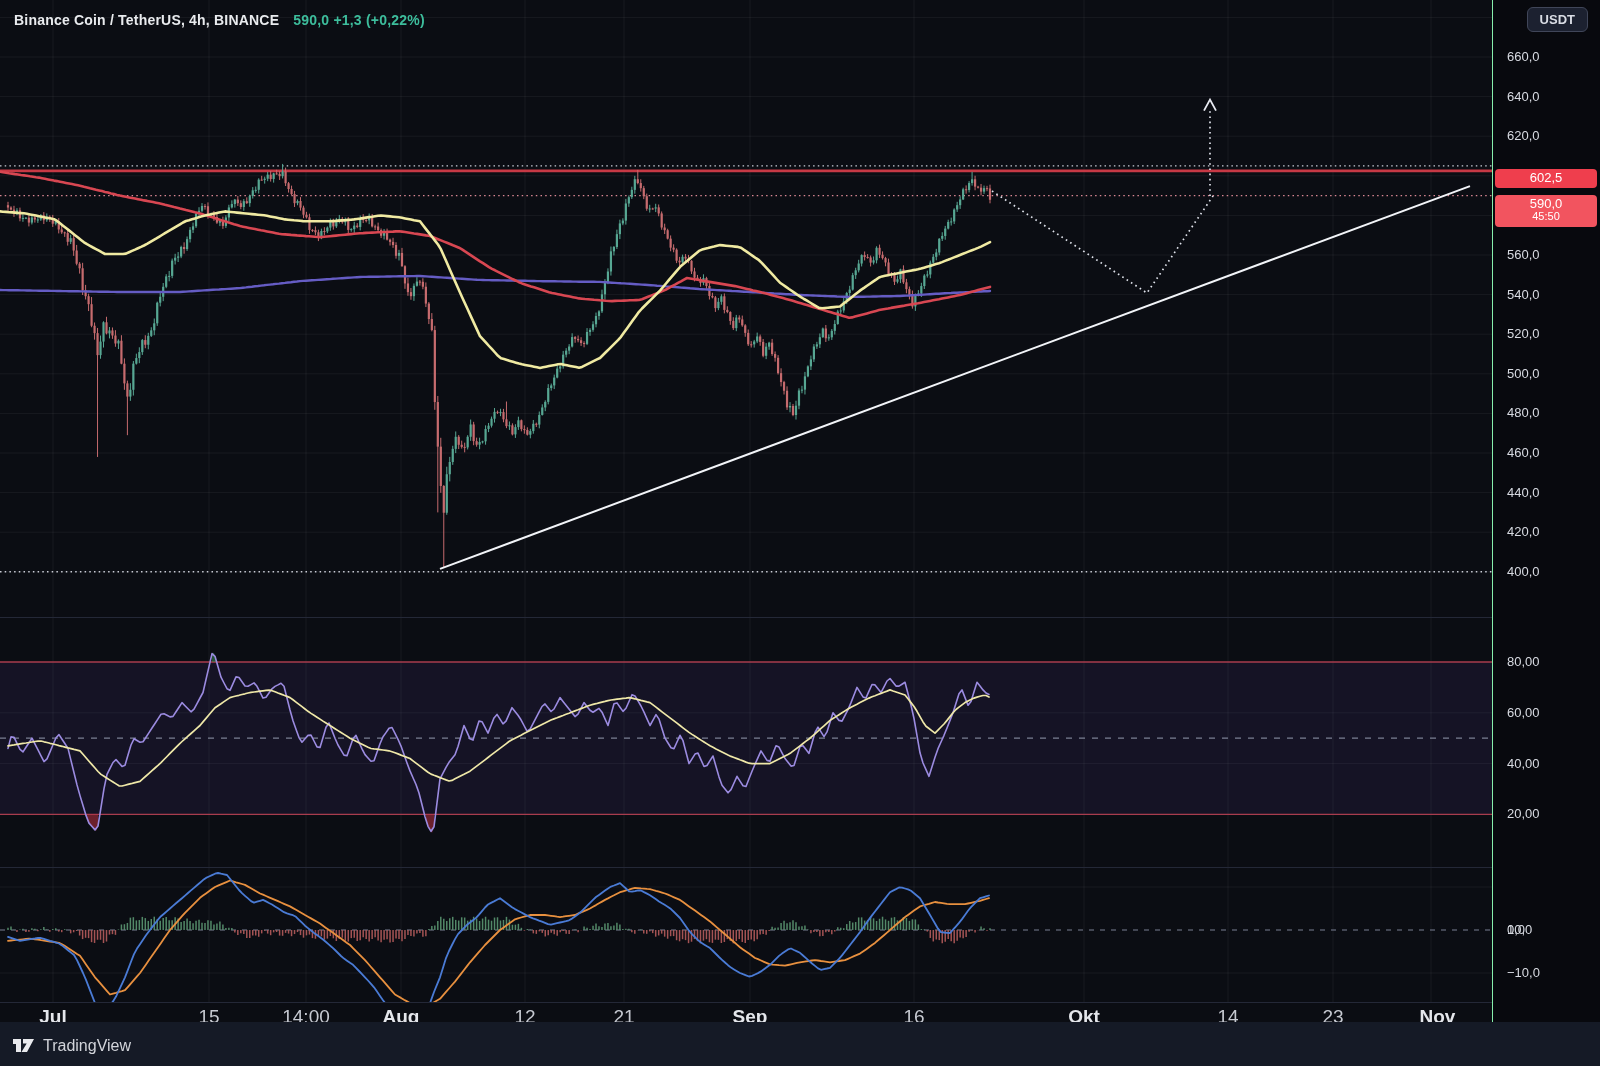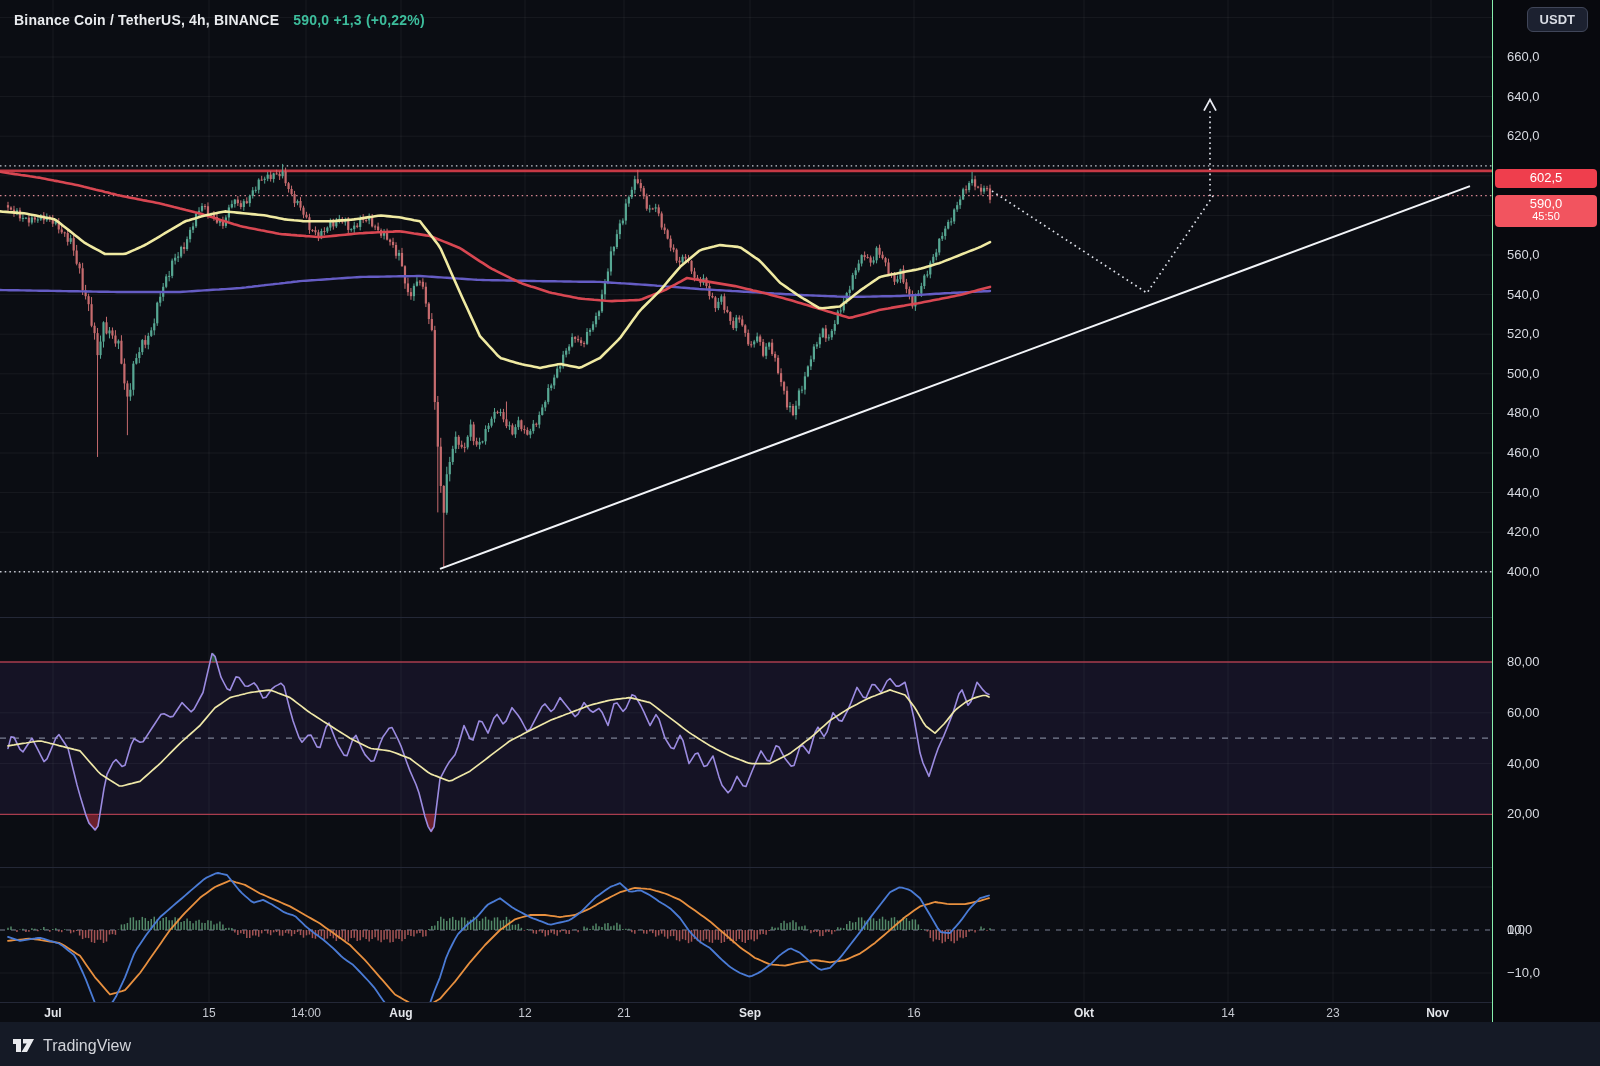--- a/index.html
+++ b/index.html
@@ -13,21 +13,21 @@
   
   #usdt-btn{position:absolute;right:12px;top:7px;z-index:40;background:#1c2130;border:1px solid#404659;border-radius:6px;color:#d9dce4;font-size:13px;font-weight:700;padding:4px 12px;cursor:pointer;}
   
   #price-axis{position:absolute;left:1492px;top:0;width:108px;height:1022px;background:#08090e;border-left:1px solid #86efac;z-index:20;}
   .pa-label{position:absolute;left:14px;font-size:13px;color:#d8dbe2;}
   .pa-tag{position:absolute;left:2px;right:4px;border-radius:4px;color:#fff;text-align:center;z-index:25;margin-top:8px;}
   .pa-tag .l1{font-size:13px;font-weight:400;line-height:17px;}
   .pa-tag .l2{font-size:11px;line-height:13px;margin-top:-2px;}
   
   #time-axis{position:absolute;left:0;top:1002px;width:1492px;height:20px;background:#0b0d13;border-top:1px solid #242837;z-index:20;}
-  .ta-label{position:absolute;top:3px;transform:translateX(-50%);font-size:12px;color:#c6c9d1;}
+  .ta-label{position:absolute;top:3px;transform:translateX(-50%);font-size:19px;color:#c6c9d1;}
   .ta-label.major{font-weight:700;color:#e4e6eb;}
   
   .hsep{position:absolute;left:0;width:1600px;height:1px;background:#242837;z-index:15;}
   
   #footer{position:absolute;left:0;top:1022px;width:1600px;height:48px;background:#151a26;z-index:30;display:flex;align-items:center;}
   #footer .brand{color:#d2d4da;font-size:16px;margin-left:8px;}
   #logo{margin-left:12px;display:block;}
 </style>
 </head>
 <body>

